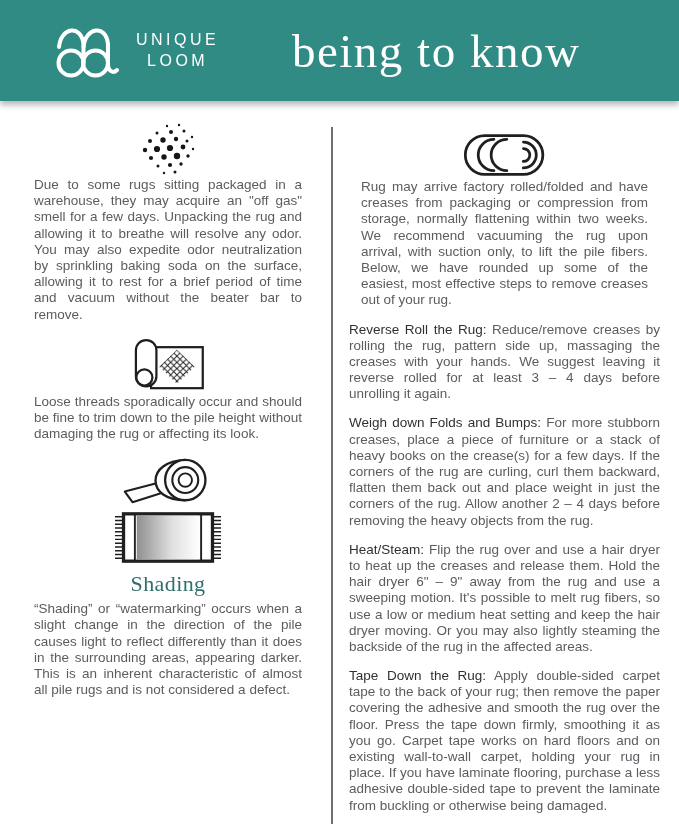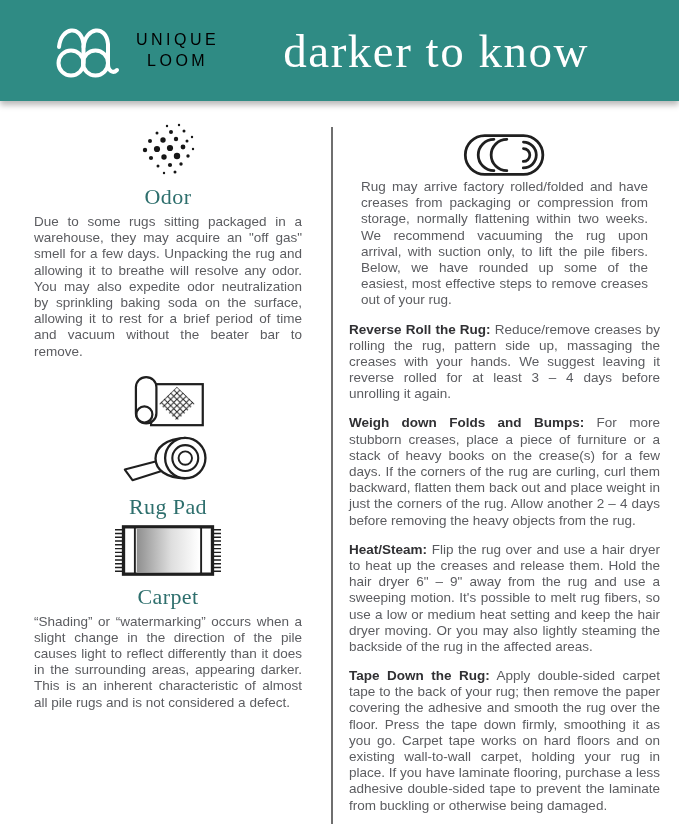--- a/index.html
+++ b/index.html
@@ -10,21 +10,21 @@
   }
   
   .header{
     height:101px;background:#2F8B84;display:flex;align-items:center;
     padding-left:52px;box-sizing:border-box;
     box-shadow:0 4px 6px rgba(0,0,0,0.28);
     position:relative;z-index:2;
   }
   .logo{flex:0 0 auto;display:block;}
   .brand{
-    color:#000000;text-align:center;margin-left:12px;
+    color:#ffffff;text-align:center;margin-left:12px;
     font-size:16px;letter-spacing:3.5px;line-height:1.3;font-weight:400;
   }
   .page-title{
     flex:1;text-align:center;color:#ffffff;
     font-family:"Liberation Serif","DejaVu Serif",serif;
     font-size:47px;letter-spacing:1.5px;font-weight:400;
     padding-right:26px;white-space:nowrap;
   }
   
   .content{
@@ -39,40 +39,40 @@
   h2.section-heading{
     font-family:"Liberation Serif","DejaVu Serif",serif;
     font-weight:400;color:#2E6F6D;font-size:22px;letter-spacing:0.4px;
     text-align:center;margin:7px 0 4px;
   }
   p.body-text{
     color:#5B5C60;font-size:13.5px;line-height:1.2;text-align:justify;
     margin:0 12px 13px;
   }
   p.tip{margin:13px 0 0;}
-  p.tip b{color:#303033;font-weight:700;}
+  p.tip b{color:#303033;font-weight:400;}
   .section{margin-bottom:2px;}
 </style>
 </head>
 <body>
 
 <div class="header">
   <svg class="logo" width="72" height="62" viewBox="0 0 72 62">
     <g fill="none" stroke="#ffffff" stroke-width="4" stroke-linecap="round">
       <circle cx="19" cy="43" r="12.5"></circle>
       <circle cx="43.5" cy="43" r="12.5"></circle>
       <path d="M7,27 C9,7 29,4 31.5,24 L31.5,43"></path>
       <path d="M31.5,27 C33.5,7 54,4 56,24 L56,44 C56,51 61,54 65,50"></path>
     </g>
   </svg>
   <div class="brand">
     <div>UNIQUE</div>
     <div>LOOM</div>
   </div>
-  <div class="page-title">darker to know</div>
+  <div class="page-title">being to know</div>
 </div>
 
 <div class="content">
 
   <div class="col col-left">
 
     <div class="section">
       <div class="icon-wrap">
         <svg width="62" height="54" viewBox="0 0 62 54">
           <g fill="#161616">
@@ -96,73 +96,72 @@
               <circle cx="40" cy="33" r="3.2"></circle>
               <circle cx="51" cy="33" r="1.7"></circle>
             <circle cx="21" cy="43" r="1.5"></circle>
               <circle cx="33" cy="42" r="2.1"></circle>
               <circle cx="44" cy="41" r="1.7"></circle>
             <circle cx="27" cy="50" r="1.2"></circle>
               <circle cx="38" cy="49" r="1.5"></circle>
           </g>
         </svg>
       </div>
-      <h2 class="section-heading">Odor</h2>
       <p class="body-text">Due to some rugs sitting packaged in a warehouse, they may acquire an "off gas" smell for a few days. Unpacking the rug and allowing it to breathe will resolve any odor. You may also expedite odor neutralization by sprinkling baking soda on the surface, allowing it to rest for a brief period of time and vacuum without the beater bar to remove.</p>
     </div>
 
     <div class="section">
       <div class="icon-wrap">
         <svg width="82" height="58" viewBox="0 0 92 62">
           <defs>
             <pattern id="xh" width="7" height="7" patternUnits="userSpaceOnUse">
               <path d="M0,0 L7,7 M7,0 L0,7" stroke="#1f1f1f" stroke-width="1.1"></path>
             </pattern>
           </defs>
           <rect x="27" y="11" width="58" height="46" fill="#ffffff" stroke="#1f1f1f" stroke-width="2.5"></rect>
           <polygon points="56,14 76,33 56,52 36,33" fill="url(#xh)"></polygon>
           <rect x="10" y="3" width="23" height="52" rx="11.5" fill="#ffffff" stroke="#1f1f1f" stroke-width="2.5"></rect>
           <circle cx="19.5" cy="45" r="9" fill="#ffffff" stroke="#1f1f1f" stroke-width="2.5"></circle>
         </svg>
       </div>
+      <p class="body-text">Loose threads sporadically occur and should be fine to trim down to the pile height without damaging the rug or affecting its look.</p>
     </div>
 
     <div class="section">
       <div class="icon-wrap">
         <svg width="96" height="54" viewBox="0 0 100 56">
           <g stroke="#1f1f1f" stroke-linejoin="round" fill="#ffffff">
             <path d="M5,38 L47,27 L54,36 L13,49 Z" stroke-width="2.2"></path>
             <path d="M68,5 C48,6 37,15 37,26.5 C37,38 48,47 68,47" stroke-width="2.4"></path>
             <circle cx="68" cy="26" r="21" stroke-width="2.4"></circle>
             <circle cx="68" cy="26" r="13.5" stroke-width="2.2"></circle>
             <circle cx="68" cy="26" r="7" stroke-width="2"></circle>
           </g>
         </svg>
       </div>
-      <h2 class="section-heading">Rug Pad</h2>
     </div>
 
     <div class="section">
       <div class="icon-wrap">
         <svg width="106" height="53" viewBox="0 0 112 56">
           <defs>
             <linearGradient id="shade" x1="0" y1="0" x2="1" y2="0">
               <stop offset="0%" stop-color="#8f8f8f"></stop>
               <stop offset="55%" stop-color="#dedede"></stop>
               <stop offset="100%" stop-color="#ffffff"></stop>
             </linearGradient>
           </defs>
           <path d="M0,6 h8 M0,10 h8 M0,14 h8 M0,18 h8 M0,22 h8 M0,26 h8 M0,30 h8 M0,34 h8 M0,38 h8 M0,42 h8 M0,46 h8 M0,50 h8" stroke="#1f1f1f" stroke-width="1.5"></path>
           <path d="M104,6 h8 M104,10 h8 M104,14 h8 M104,18 h8 M104,22 h8 M104,26 h8 M104,30 h8 M104,34 h8 M104,38 h8 M104,42 h8 M104,46 h8 M104,50 h8" stroke="#1f1f1f" stroke-width="1.5"></path>
           <rect x="9" y="3" width="94" height="50" fill="#ffffff" stroke="#1f1f1f" stroke-width="3.5"></rect>
           <rect x="23" y="5" width="66" height="46" fill="url(#shade)"></rect>
           <path d="M21,3 V53 M91,3 V53" stroke="#1f1f1f" stroke-width="2"></path>
         </svg>
       </div>
-      <h2 class="section-heading">Carpet</h2>
+      <h2 class="section-heading">Shading</h2>
       <p class="body-text">“Shading” or “watermarking” occurs when a slight change in the direction of the pile causes light to reflect differently than it does in the surrounding areas, appearing darker. This is an inherent characteristic of almost all pile rugs and is not considered a defect.</p>
     </div>
 
   </div>
 
   <div class="divider"></div>
 
   <div class="col col-right">
 
     <div class="section">

